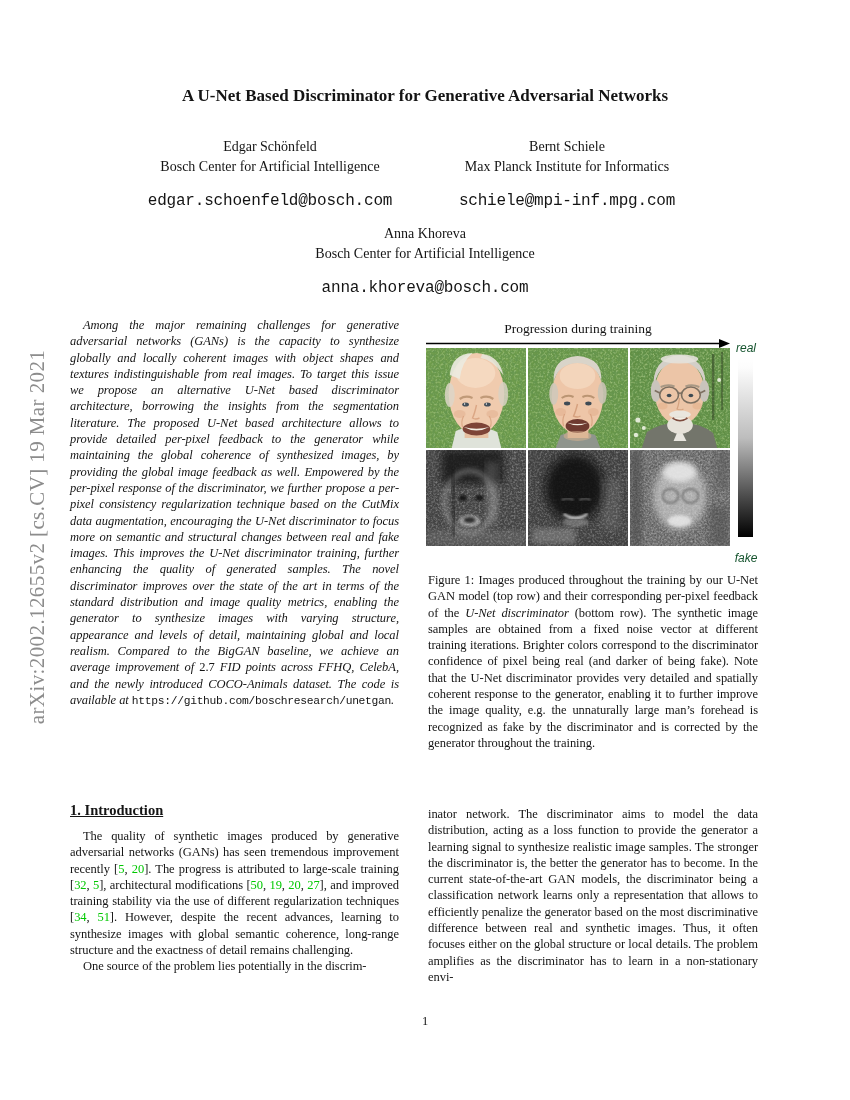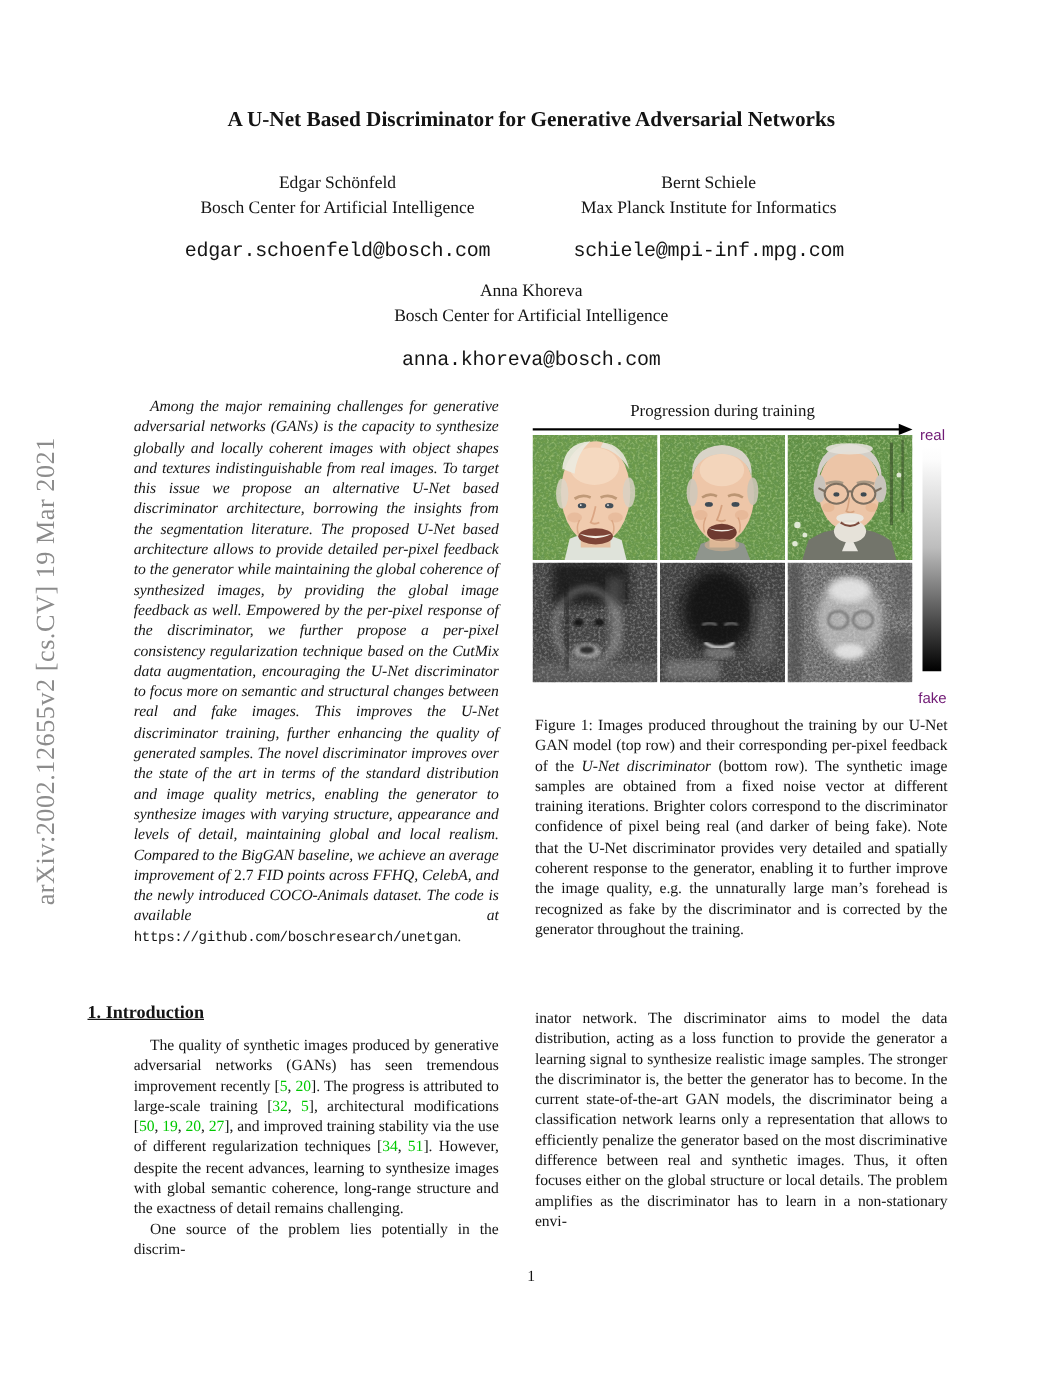--- a/index.html
+++ b/index.html
@@ -23,21 +23,21 @@
   .author-1{top:137px;left:115px;}
   .author-2{top:137px;left:412px;}
   .author-3{top:224px;left:270px;}
 
   .col-abstract{position:absolute;left:70px;top:317px;width:329px;}
   .abstract-heading{font-size:14.5px;font-weight:bold;text-align:center;margin:0 0 11px 0;}
   .para{
     margin:0;font-size:12.5px;line-height:16.3px;text-align:justify;
     letter-spacing:-0.05px;
   }
-  .indent{text-indent:13px;margin-left:37px;}
+  .indent{text-indent:13px;}
   .abstract-body{font-style:italic;}
   .seg-cite{color:#00C800;}
   .seg-code{font-family:"Liberation Mono","DejaVu Sans Mono",monospace;font-style:normal;font-size:11.3px;letter-spacing:-0.3px;}
   .seg-roman{font-style:normal;}
   .seg-italic{font-style:italic;}
 
   .section-heading{font-size:14.5px;font-weight:bold;margin:0 0 9px 0;text-decoration:underline;}
   .intro-left{position:absolute;left:70px;top:802px;width:329px;}
   .intro-right{position:absolute;left:428px;top:806px;width:330px;}
 
@@ -45,21 +45,21 @@
   .figure{position:absolute;left:426px;top:321px;width:360px;}
   .fig-label{width:304px;text-align:center;font-size:13.5px;height:15px;}
   .fig-arrow{position:absolute;left:0;top:17px;}
   .fig-row{position:absolute;left:0;display:flex;gap:2px;}
   .fig-row-top{top:27px;}
   .fig-row-bottom{top:129px;}
   .fig-cell{width:100px;height:100px;overflow:hidden;}
   .fig-cell-map{height:96px;}
   .fig-cell svg{display:block;width:100%;height:100%;}
   .cbar-label{position:absolute;left:297px;width:46px;text-align:center;
-    font-family:"Liberation Sans","DejaVu Sans",sans-serif;font-size:12px;color:#701a75;}
+    font-family:"Liberation Sans","DejaVu Sans",sans-serif;font-size:12px;color:#14532d;font-style:italic;}
   .cbar-real{top:20px;}
   .cbar-fake{top:230px;}
   .cbar{position:absolute;left:312px;top:36px;width:15px;height:180px;
     background:linear-gradient(#ffffff,#fcfcfc 6%,#bdbdbd 45%,#4a4a4a 78%,#000000);}
   .caption{position:absolute;left:428px;top:572px;width:330px;}
   .page-number{position:absolute;top:1014px;left:0;right:0;text-align:center;font-size:12.5px;}
 </style>
 </head>
 <body>
 

